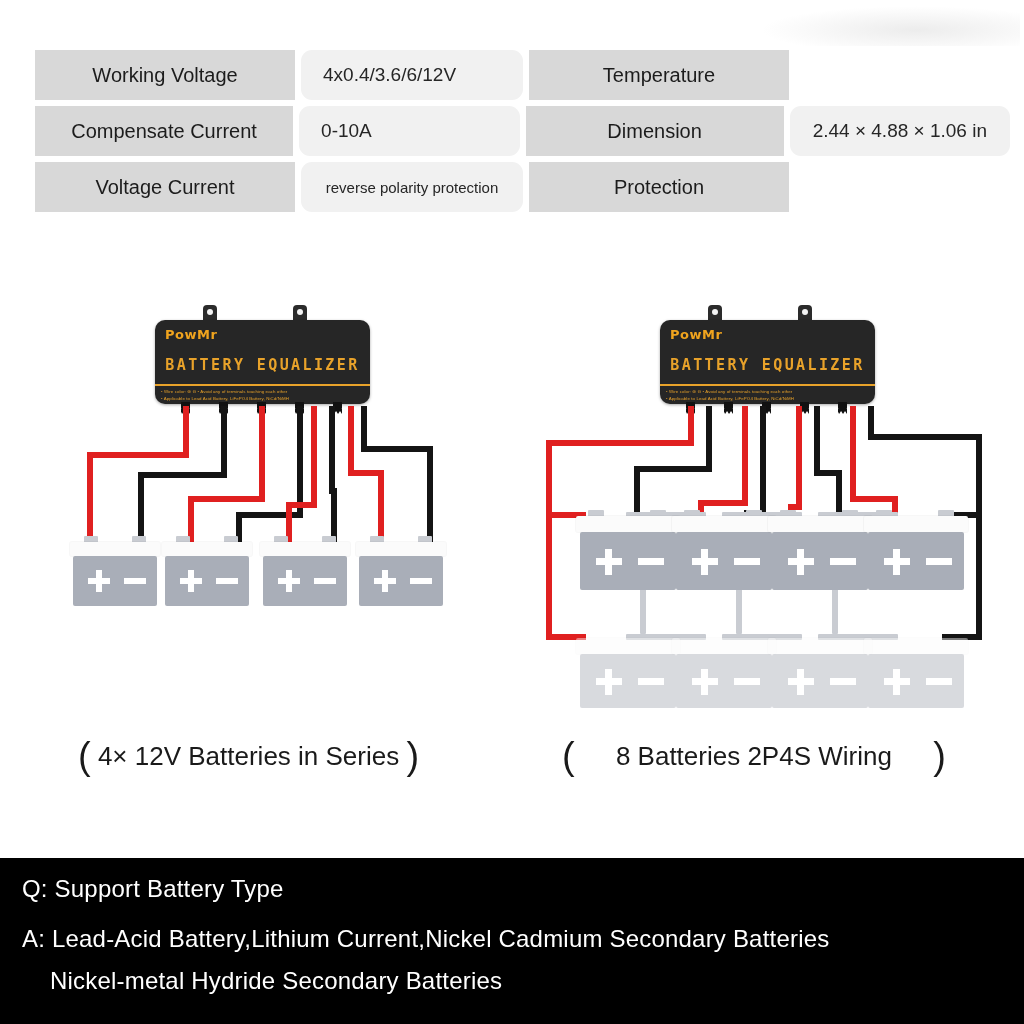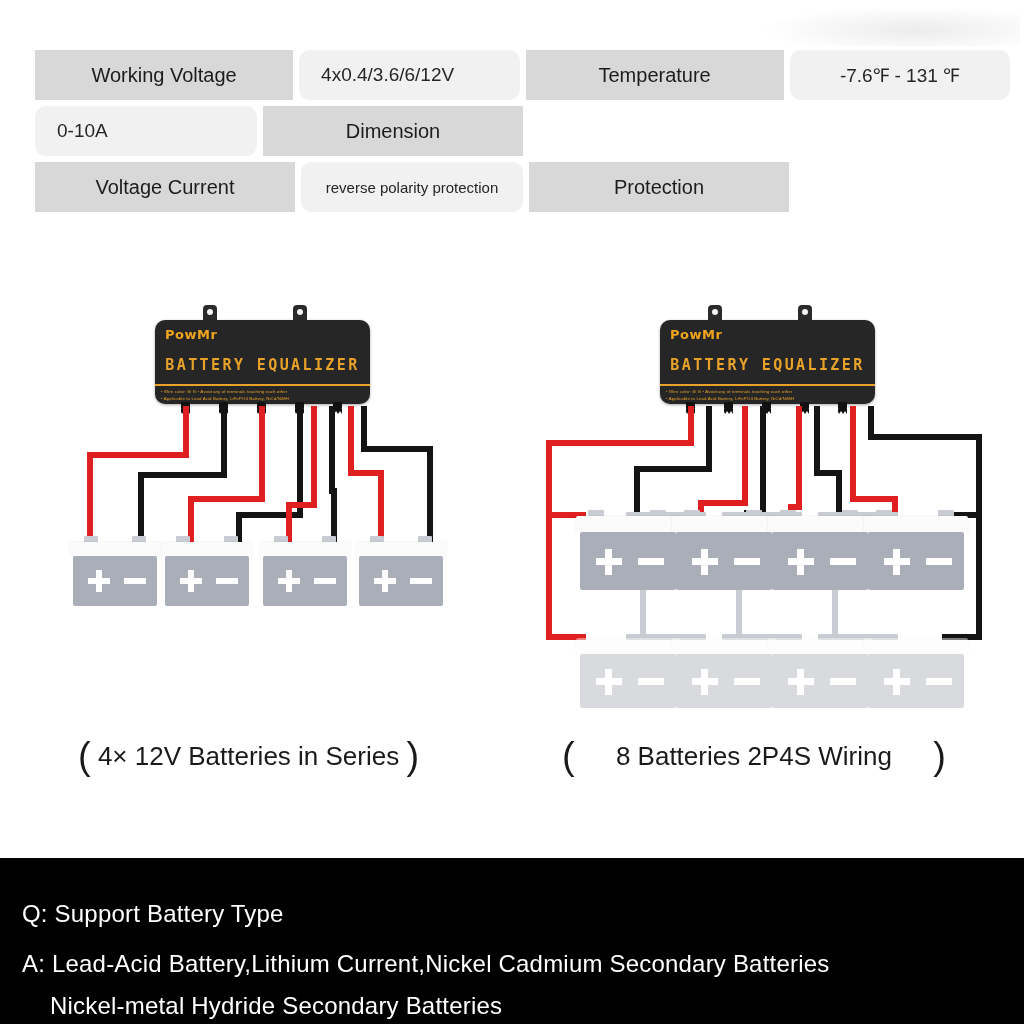--- a/index.html
+++ b/index.html
@@ -98,45 +98,46 @@
 
   
   .caption{
     position:absolute;font-size:26px;color:#1a1a1a;white-space:nowrap;
   }
   .paren{font-size:38px;vertical-align:-4px;font-weight:300;}
 
   
   .footer{
     position:absolute;left:0;top:858px;width:1024px;height:166px;background:#000;
-    color:#fff;box-sizing:border-box;padding:42px 0 0 22px;
+    color:#fff;box-sizing:border-box;padding:17px 0 0 22px;
   }
   .q-line{font-size:24px;margin-bottom:22px;letter-spacing:.2px;}
   .a-line{font-size:24px;letter-spacing:.2px;}
   .a-line2{font-size:24px;margin-top:14px;padding-left:28px;letter-spacing:.2px;}
 </style>
 </head>
 <body>
 
 <div class="page">
 
   <div class="smudge"></div>
 
   <div class="spec-table">
 
     <div class="spec-row">
       <div class="cell cell-label w-label">Working Voltage</div>
       <div class="cell cell-value w-value">4x0.4/3.6/6/12V</div>
       <div class="cell cell-label w-label">Temperature</div>
-      <div class="cell cell-value w-value center">-7.6℉ - 131 ℉</div>
     </div>
 
     <div class="spec-row">
+      <div class="cell cell-label w-label">Compensate Current</div>
       <div class="cell cell-value w-value">0-10A</div>
       <div class="cell cell-label w-label">Dimension</div>
+      <div class="cell cell-value w-value center">2.44 × 4.88 × 1.06 in</div>
     </div>
 
     <div class="spec-row">
       <div class="cell cell-label w-label">Voltage Current</div>
       <div class="cell cell-value w-value small">reverse polarity protection</div>
       <div class="cell cell-label w-label">Protection</div>
     </div>
 
   </div>
 

